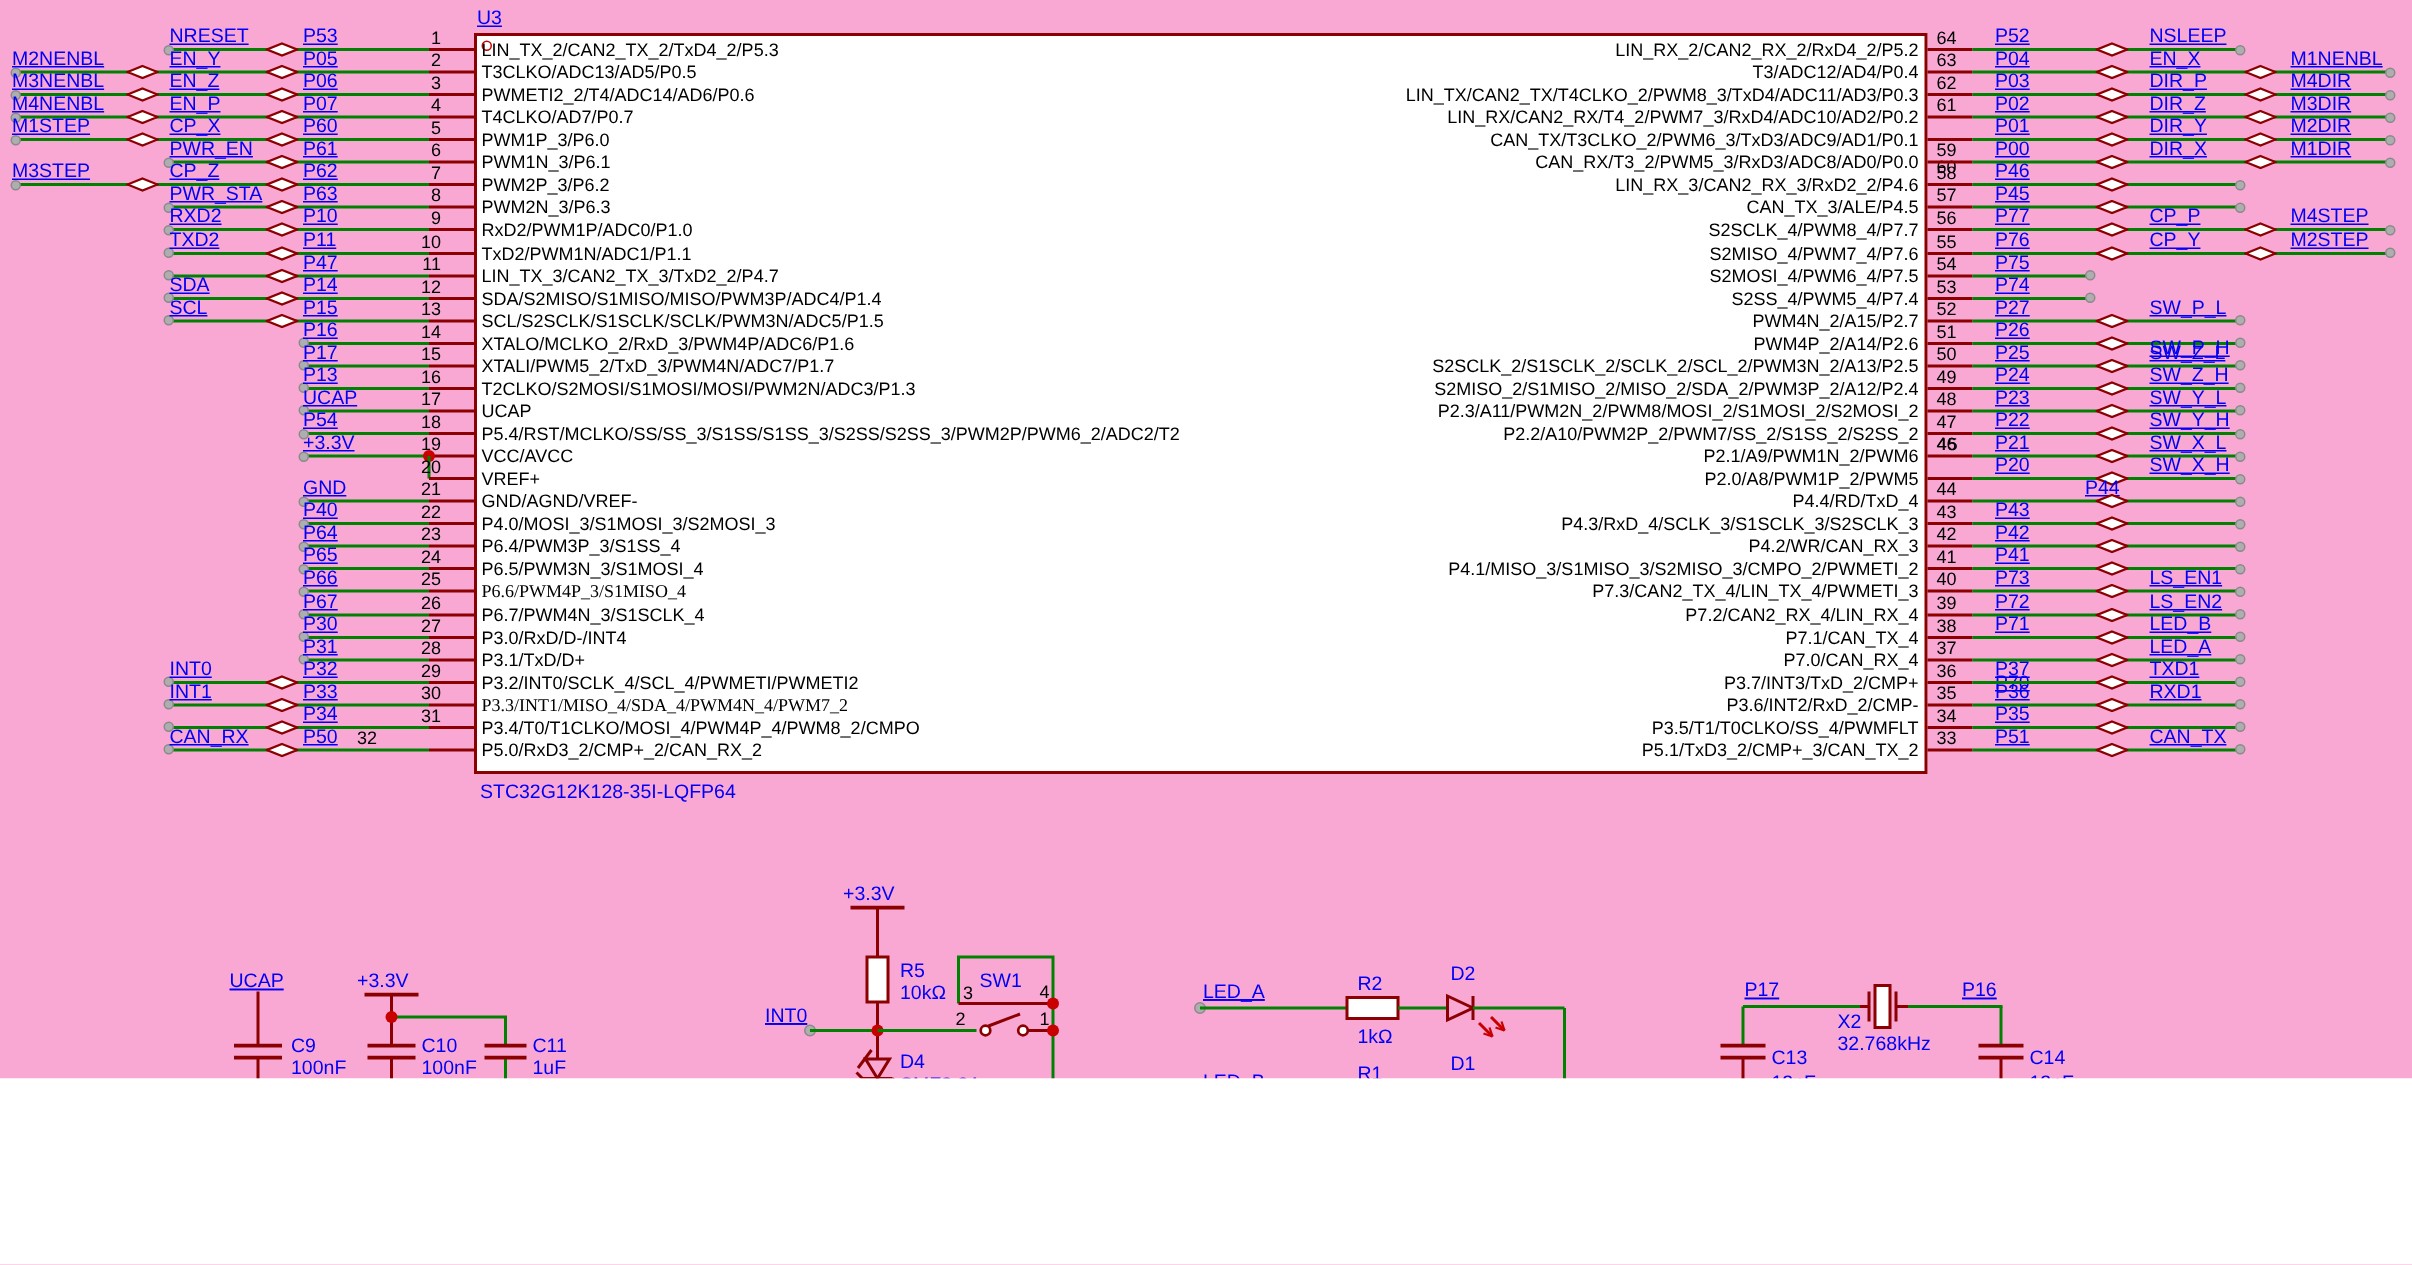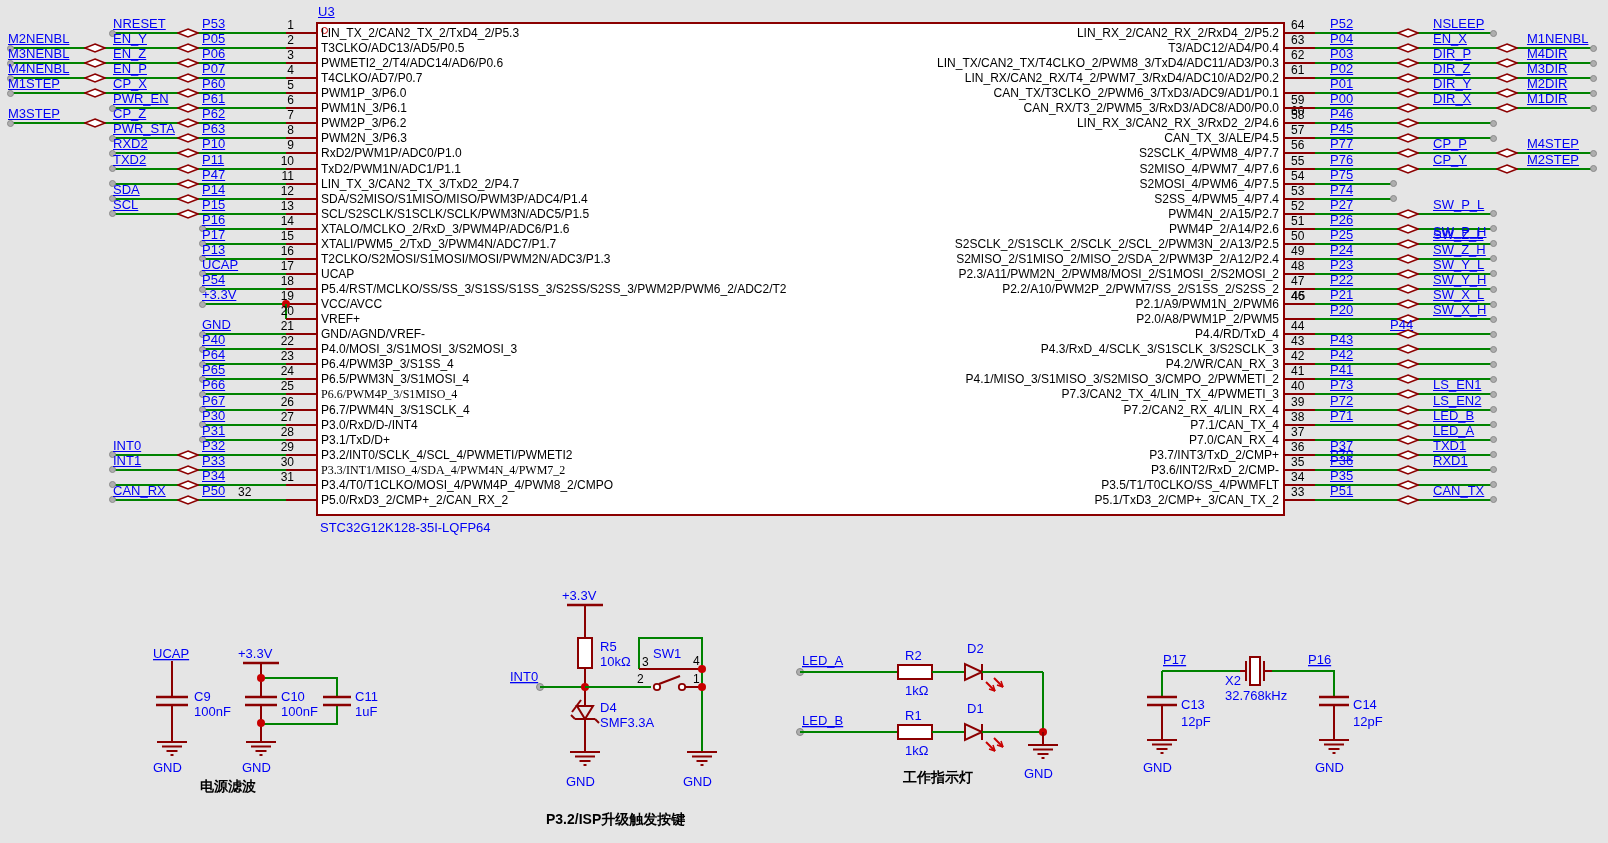--- a/index.html
+++ b/index.html
@@ -1,16 +1,16 @@
 <!DOCTYPE html>
 <html><head>
 <meta charset="utf-8">
 <style>
   html,body{margin:0;padding:0;background:#ffffff;}
-  #canvas{position:relative;width:1608px;height:843px;background:#e5e5e5;
+  #canvas{position:relative;width:1608px;height:719px;background:#f9a8d4;
     font-family:"Liberation Sans",sans-serif;overflow:hidden;}
   .wire-g{position:absolute;height:2px;background:#008200;}
   .wire-m{position:absolute;height:2px;background:#8B0000;}
   .vwire-g{position:absolute;width:2px;background:#008200;}
   .lbl{position:absolute;color:#0000f5;font-size:13px;line-height:13px;white-space:nowrap;
        text-decoration:underline;}
   .pname{position:absolute;color:#000000;font-size:12px;line-height:13px;white-space:nowrap;}
   .pnum{position:absolute;color:#000000;font-size:12px;line-height:12px;}
   .dot{position:absolute;width:7px;height:7px;border-radius:50%;background:#aeaeae;
        border:1px solid #8a8a8a;box-sizing:border-box;}

